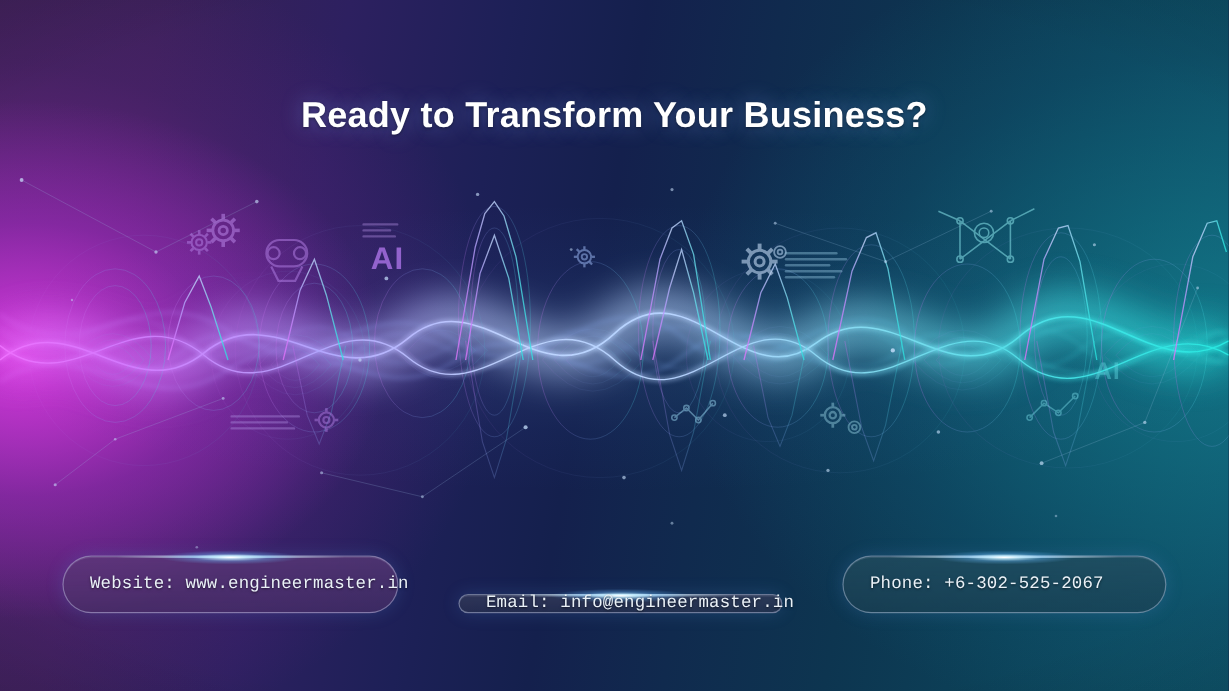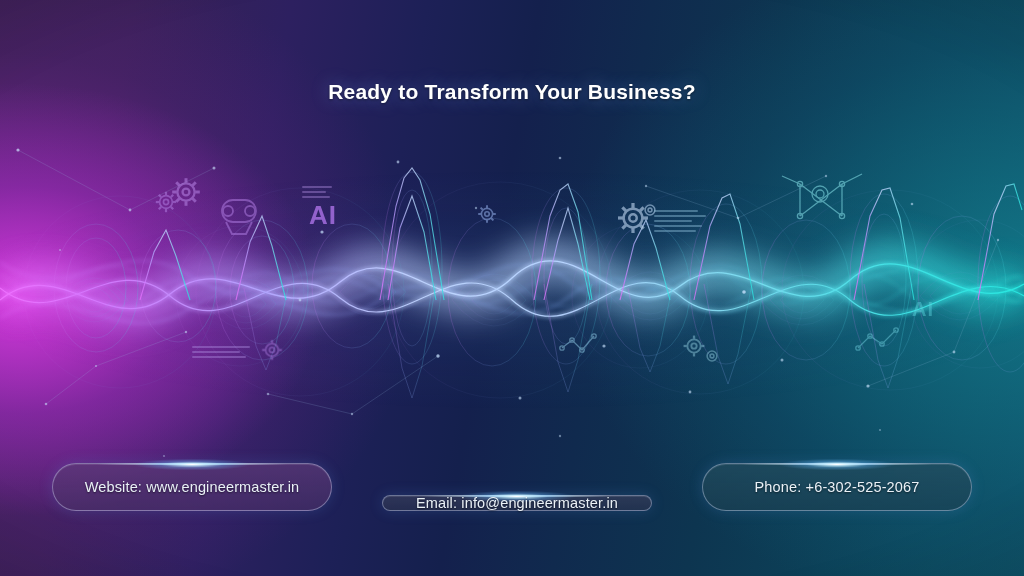--- a/index.html
+++ b/index.html
@@ -52,21 +52,21 @@
     pointer-events:none;
   }
 
   
   .title {
     position:absolute;
     left:0; right:0;
     top:80px;
     text-align:center;
     color:#ffffff;
-    font-size:21px;
+    font-size:30px;
     font-weight:bold;
     letter-spacing:0.2px;
     text-shadow:0 0 18px rgba(130,170,255,0.45), 0 1px 3px rgba(0,0,0,0.55);
     white-space:nowrap;
   }
 
   
   .pill-row {
     position:absolute;
     left:52px; right:52px;
@@ -75,28 +75,29 @@
     display:flex;
     justify-content:space-between;
     align-items:stretch;
   }
   .pill {
     position:relative;
     flex:0 0 auto;
     border-radius:24px;
     display:flex;
     align-items:center;
-    justify-content:center;
+    justify-content:flex-start;
     padding:0 22px;
     border:1px solid rgba(215,225,255,0.40);
     box-shadow:
       inset 0 1px 0 rgba(255,255,255,0.10),
       0 0 14px rgba(80,140,220,0.22);
     backdrop-filter:blur(2px);
     overflow:visible;
+    font-family:Liberation Mono, monospace;
   }
   .pill-label {
     position:relative;
     z-index:3;
     color:#eaf1f7;
     font-size:14.5px;
     font-weight:400;
     letter-spacing:0.15px;
     white-space:nowrap;
     text-shadow:0 1px 2px rgba(0,0,0,0.55);

